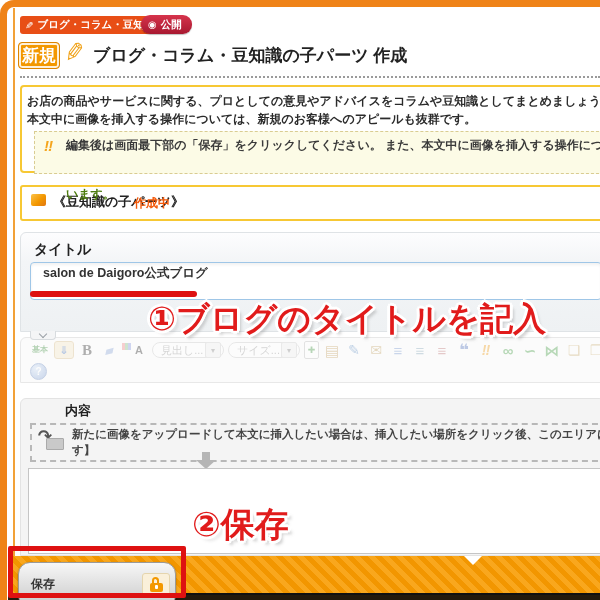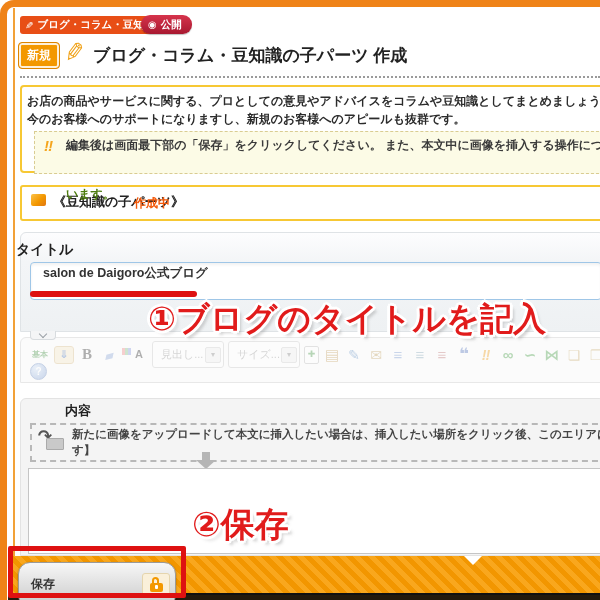--- a/index.html
+++ b/index.html
@@ -20,21 +20,21 @@
   .module-badge{left:20px;top:16px;height:18px;background:#e84e16;color:#fff;
     font-size:10.5px;font-weight:bold;display:flex;align-items:center;gap:4px;
     padding:0 8px 0 5px;border-radius:3px;z-index:2;}
   .module-badge .brush{font-size:10px;transform:scaleX(-1);display:inline-block;color:#fff;}
   .publish-badge{left:141px;top:15px;height:19px;background:linear-gradient(180deg,#d6344c,#a81830);
     color:#fff;font-size:10.5px;font-weight:bold;display:flex;align-items:center;gap:4px;
     padding:0 10px 0 7px;border-radius:9px;box-shadow:0 1px 1px rgba(0,0,0,.25);z-index:2;}
   .publish-badge .dot{font-size:10px;}
   .new-badge{left:18px;top:42px;width:40px;height:25px;background:#f39800;
     border:1px solid #dd8500;border-radius:4px;box-shadow:inset 0 0 0 2px rgba(255,255,255,.85);
-    color:#fff;font-size:12px;font-weight:bold;display:flex;align-items:center;justify-content:center;z-index:2;}
+    color:#fff;font-size:17px;font-weight:bold;display:flex;align-items:center;justify-content:center;z-index:2;}
   .pencil{left:64px;top:38px;font-size:25px;color:#f0a219;transform:scaleX(-1) rotate(8deg);z-index:2;}
   .page-title{left:93px;top:44px;font-size:17px;font-weight:bold;color:#222;white-space:nowrap;z-index:2;}
   .dotted-sep{left:20px;top:76px;width:580px;border-top:2px dotted #9a9a9a;z-index:2;}
 
   
   .intro-box{left:20px;top:85px;width:590px;height:88px;background:#fff;
     border:2px solid #f7c834;border-radius:4px;box-sizing:border-box;z-index:2;}
   .intro-l1{left:27px;top:93px;font-size:12px;font-weight:bold;color:#2b2b2b;white-space:nowrap;z-index:3;}
   .intro-l2{left:27px;top:111px;font-size:12px;font-weight:bold;color:#2b2b2b;white-space:nowrap;z-index:3;}
   .notice-box{left:34px;top:131px;width:570px;height:43px;background:#fcfbe6;
@@ -48,21 +48,21 @@
     border:2px solid #f7c834;border-radius:3px;box-sizing:border-box;z-index:2;}
   .loc-icon{left:31px;top:194px;width:15px;height:12px;border-radius:2px;
     background:linear-gradient(135deg,#fbc24a 0%,#f39800 55%,#e07613 100%);z-index:3;}
   .loc-label{left:53px;top:193px;font-size:13px;font-weight:bold;color:#222;z-index:3;}
   .loc-status{left:134px;top:195px;font-size:12px;font-weight:bold;color:#f2590a;z-index:3;}
 
   
   .title-panel{left:20px;top:232px;width:585px;height:100px;
     background:linear-gradient(180deg,#fdfdfe 0%,#f3f5f7 30%,#eef1f3 100%);
     border:1px solid #dfe3e6;border-radius:6px 6px 0 0;box-sizing:border-box;z-index:2;}
-  .title-label{left:16px;top:241px;font-size:14px;font-weight:bold;color:#222;z-index:3;}
+  .title-label{left:34px;top:241px;font-size:14px;font-weight:bold;color:#222;z-index:3;}
   .title-input{left:30px;top:262px;width:572px;height:38px;box-sizing:border-box;
     border:1px solid #9fc6e7;border-radius:4px;background:#fff;
     font-family:"Liberation Sans","DejaVu Sans",sans-serif;
     font-size:12.5px;font-weight:bold;color:#333;padding:0 12px 16px 12px;
     box-shadow:inset 0 2px 3px rgba(0,0,0,.06);z-index:3;}
   .panel-notch{left:30px;top:331px;width:24px;height:8px;background:#f4f5f6;
     border:1px solid #d8dcdf;border-top:none;border-radius:0 0 4px 4px;z-index:3;
     display:flex;align-items:center;justify-content:center;}
   .panel-notch .chev{width:5px;height:5px;border-right:1px solid #9aa0a6;border-bottom:1px solid #9aa0a6;
     transform:rotate(45deg);margin-top:-3px;}
@@ -82,21 +82,21 @@
   .tbi{width:18px;height:18px;display:inline-flex;align-items:center;justify-content:center;
     font-size:13px;line-height:1;}
   .tbi-basic{font-size:8px;color:#3f8f3f;font-weight:bold;width:20px;text-align:center;}
   .tbi-inbox{background:#f5e7c8;border:1px solid #d9bd8a;border-radius:3px;color:#4a78c0;
     font-size:11px;font-weight:bold;width:18px;height:16px;}
   .tbi-bold{font-family:"Liberation Serif","DejaVu Serif",serif;font-weight:bold;color:#333;font-size:15px;}
   .tbi-eraser{color:#8fa8d8;font-size:13px;transform:rotate(-15deg);}
   .tbi-fontcolor{color:#333;font-weight:bold;font-size:11px;position:relative;padding-left:8px;}
   .tbi-fontcolor::before{content:"";position:absolute;left:0;top:2px;width:9px;height:7px;
     background:linear-gradient(90deg,#f08a8a 33%,#8ac08a 33% 66%,#8a9ae0 66%);}
-  .tb-select{height:27px;width:72px;background:#fff;border:1px solid #c8c8c8;border-radius:3px;
+  .tb-select{height:16px;width:72px;background:#fff;border:1px solid #c8c8c8;border-radius:8px;
     display:inline-flex;align-items:center;justify-content:space-between;
     font-size:11px;color:#999;padding:0 2px 0 8px;box-sizing:border-box;}
   .tb-select .sel-arrow{width:14px;height:14px;background:#eee;border:1px solid #ccc;border-radius:2px;
     display:inline-flex;align-items:center;justify-content:center;font-size:8px;color:#888;}
   .tbi-addpage{color:#4a9a4a;border:1px solid #bbb;background:#fff;width:13px;height:16px;
     font-size:9px;font-weight:bold;border-radius:2px;}
   .tbi-paste{color:#c09a5a;font-size:15px;}
   .tbi-editimg{color:#5a8ac0;font-size:14px;}
   .tbi-mail{color:#c0a060;font-size:14px;}
   .tbi-ul{color:#7a9ad0;font-weight:bold;font-size:15px;}
@@ -165,21 +165,21 @@
   <span class="dot">◉</span>
   <span>公開</span>
 </div>
 <div class="abs new-badge">新規</div>
 <div class="abs pencil">✎</div>
 <div class="abs page-title">ブログ・コラム・豆知識の子パーツ 作成</div>
 <div class="abs dotted-sep"></div>
 
 <div class="abs intro-box"></div>
 <div class="abs intro-l1">お店の商品やサービスに関する、プロとしての意見やアドバイスをコラムや豆知識としてまとめましょう。</div>
-<div class="abs intro-l2">今のお客様へのサポートになりますし、新規のお客様へのアピールも抜群です。</div>
+<div class="abs intro-l2">本文中に画像を挿入する操作については、新規のお客様へのアピールも抜群です。</div>
 <div class="abs notice-box"></div>
 <div class="abs notice-icon">‼</div>
 <div class="abs notice-l1">
   <span>編集後は画面最下部の「保存」をクリックしてください。 また、本文中に画像を挿入する操作については、</span>
 </div>
 <div class="abs notice-l2">います。</div>
 
 <div class="abs loc-box"></div>
 <div class="abs loc-icon"></div>
 <div class="abs loc-label">《豆知識の子パーツ》</div>

